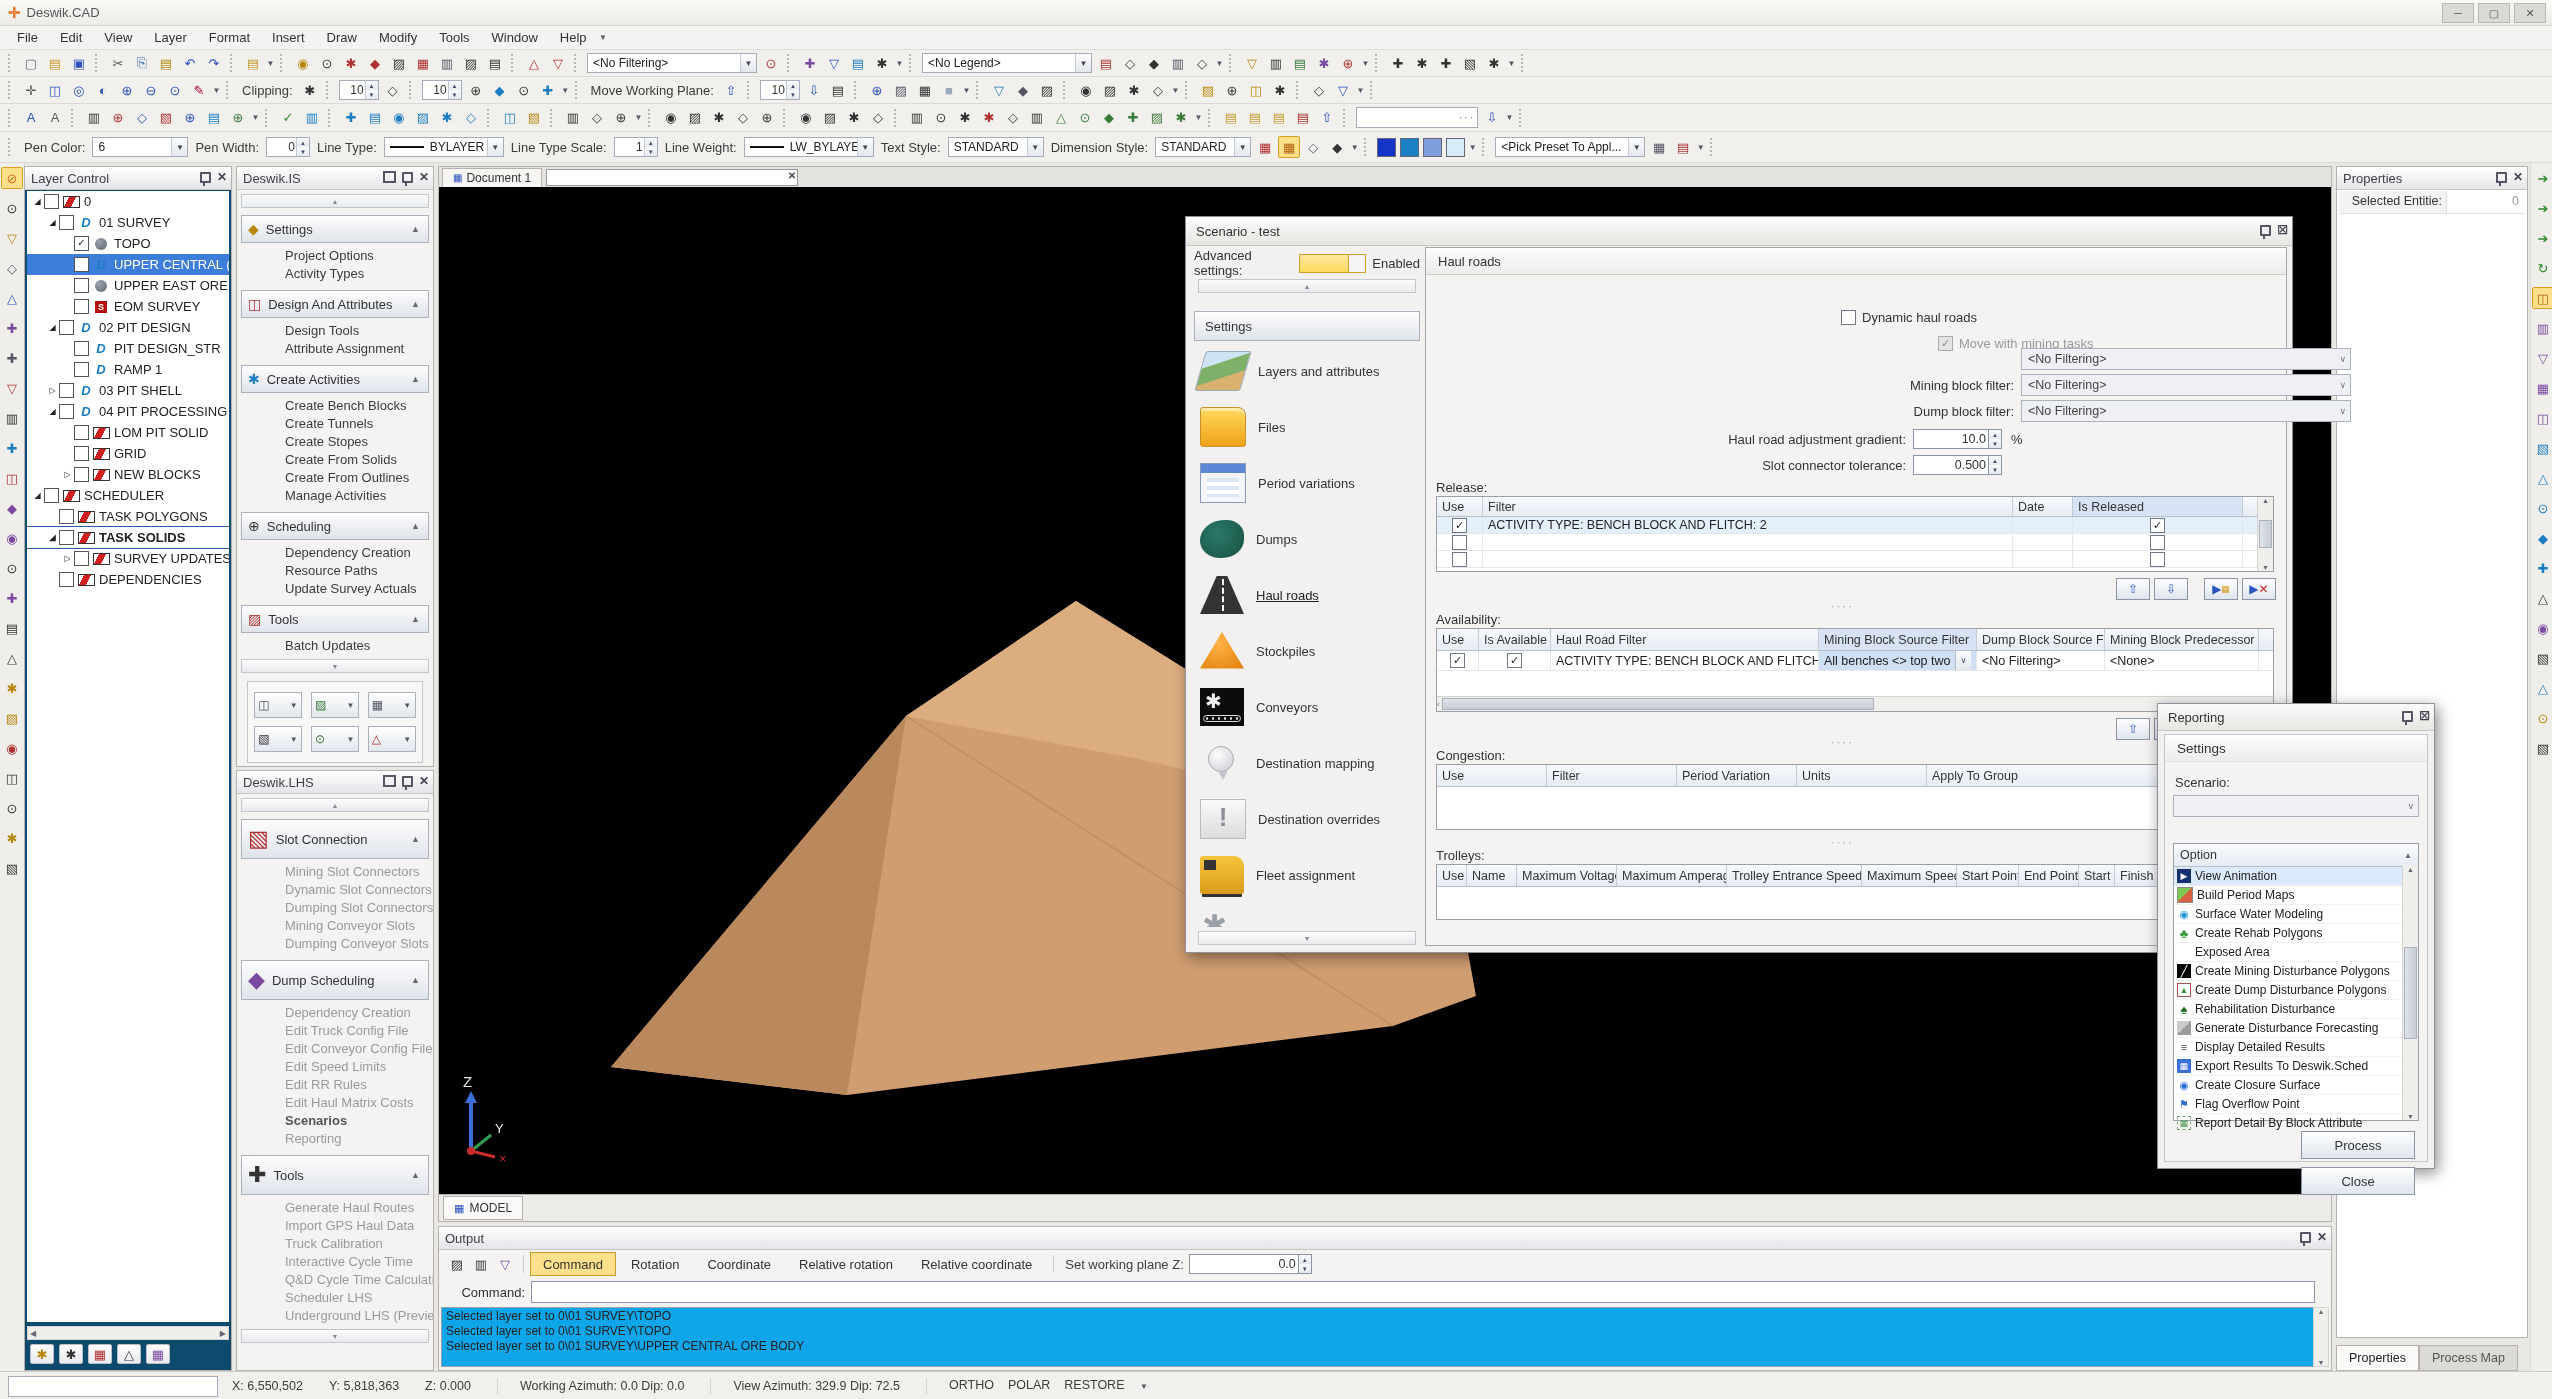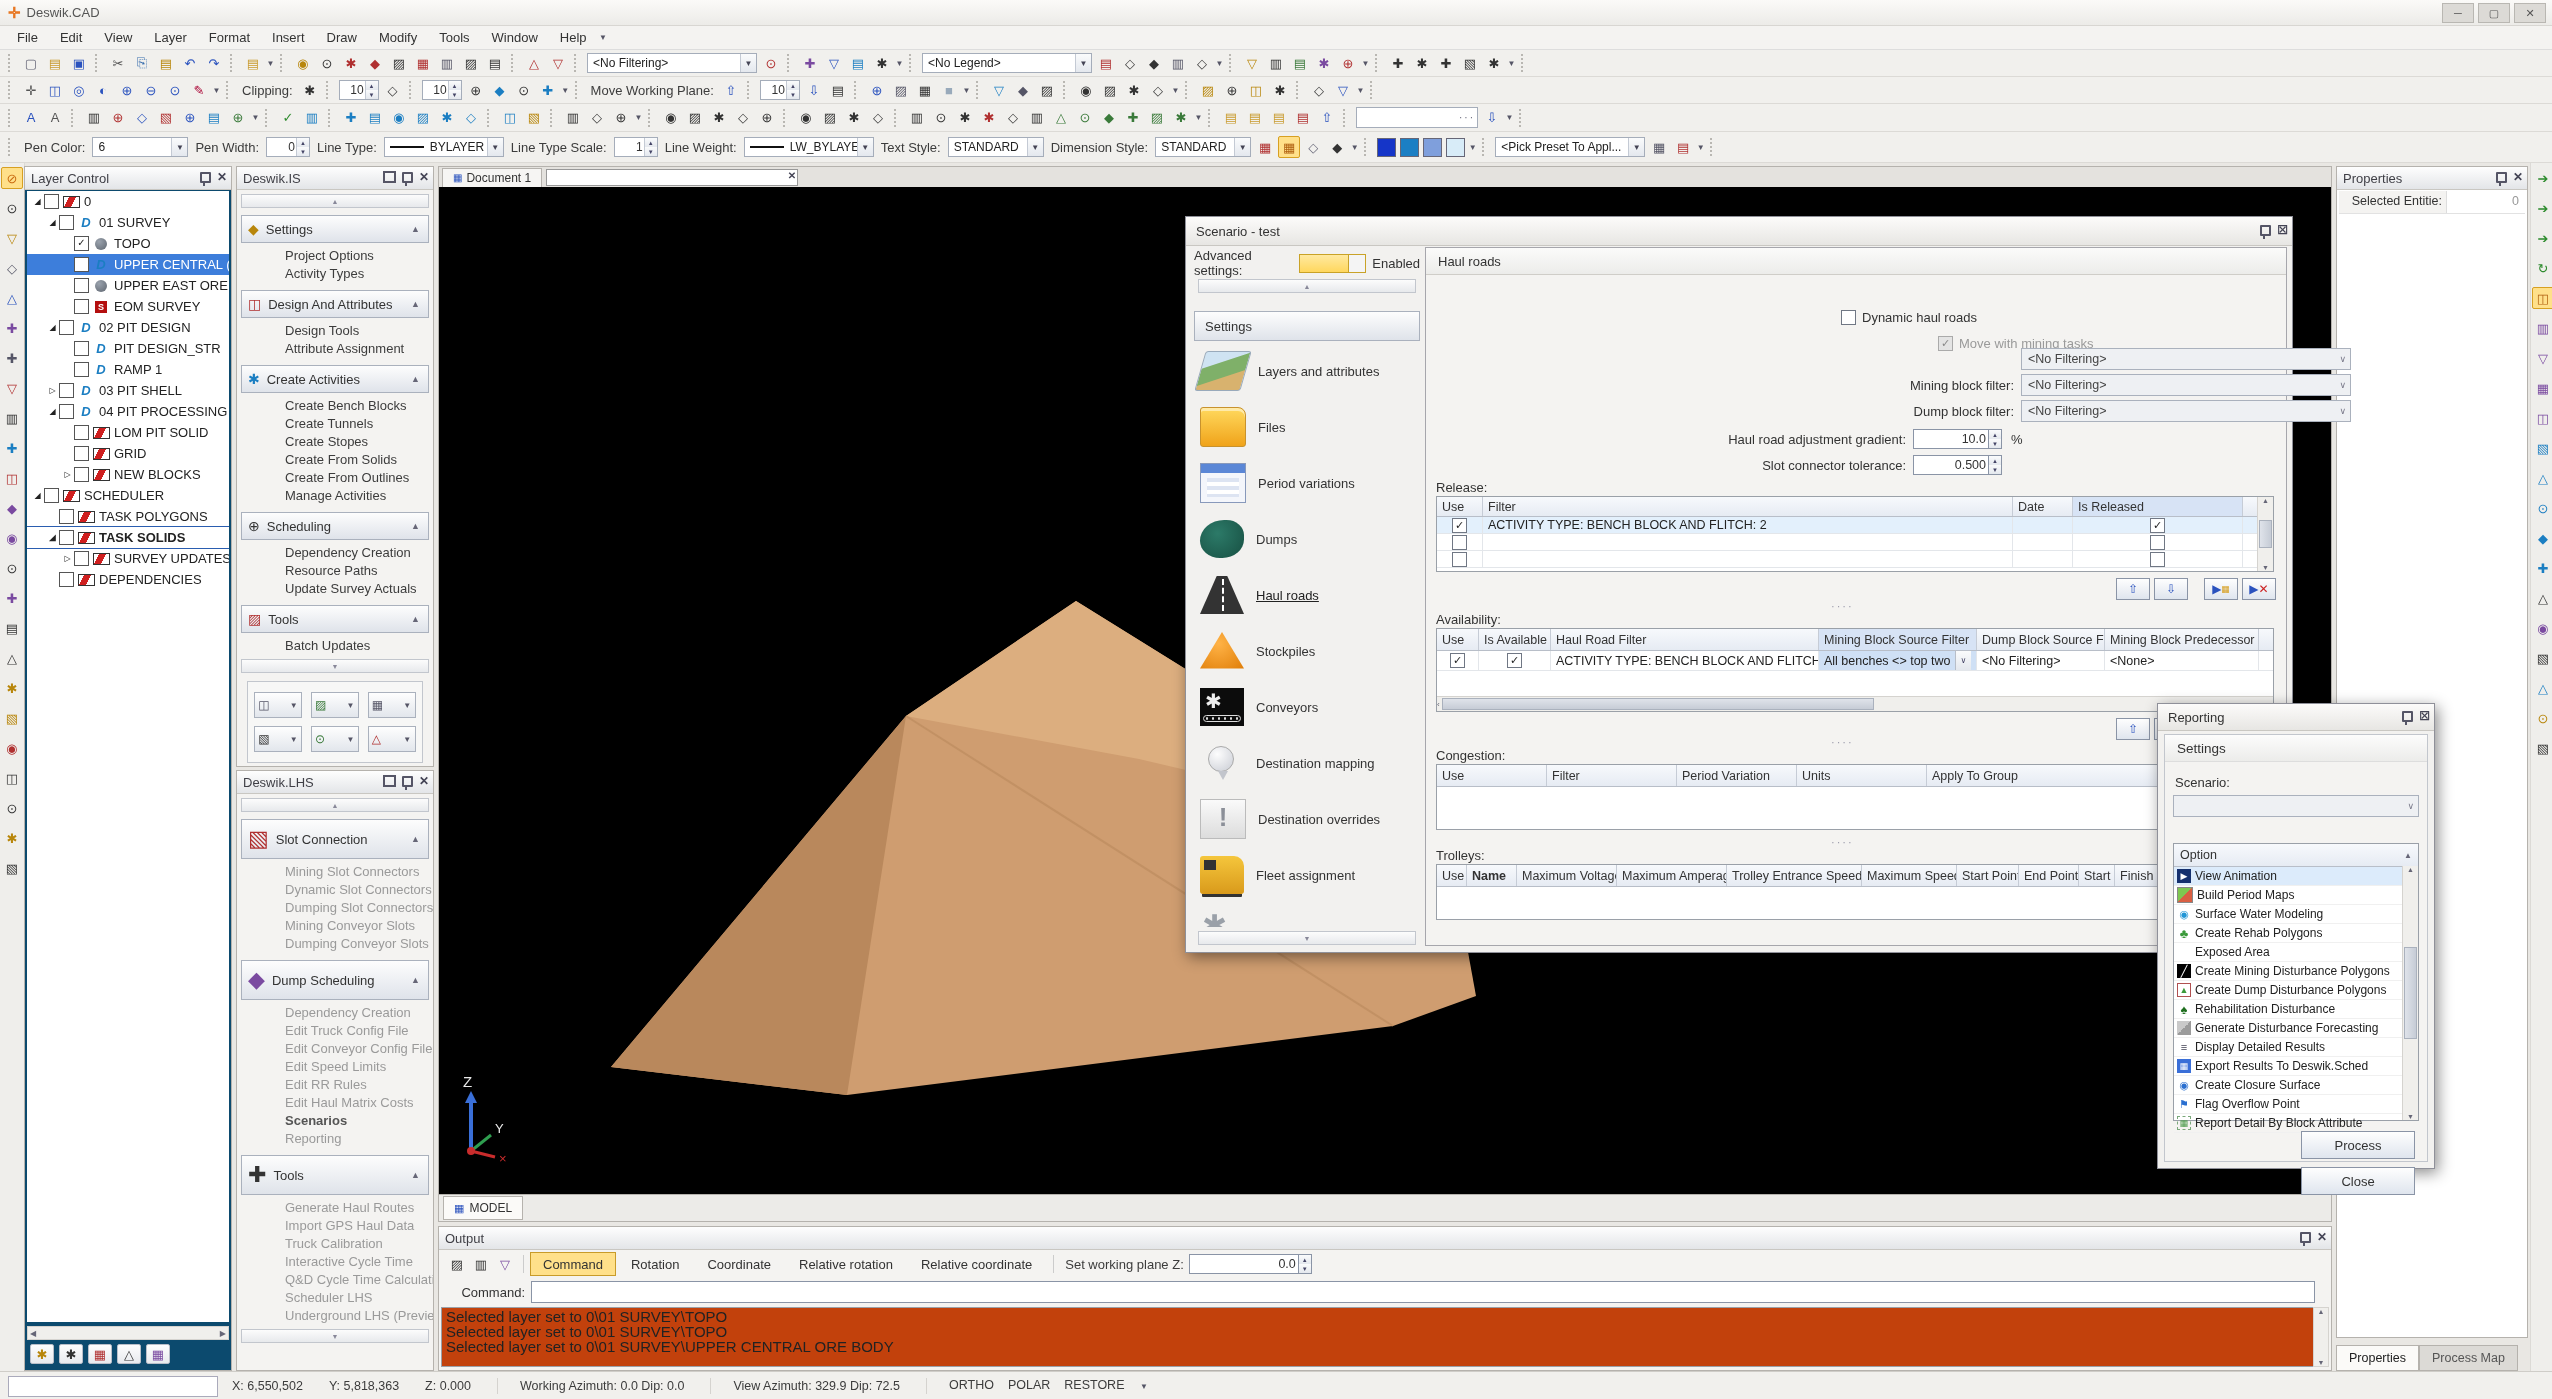--- a/index.html
+++ b/index.html
@@ -84,21 +84,21 @@
   .modeltab .mico{color:#2a52be;font-size:11px;}
   
   #outputpanel{left:438px;top:1226px;width:1894px;height:145px;}
   #outtools{position:absolute;left:0;top:22px;right:0;height:30px;display:flex;align-items:center;padding-left:6px;}
   .outtab{height:22px;padding:0 12px;display:flex;align-items:center;font-size:13px;color:#333;border:1px solid transparent;margin-right:2px;}
   .outtab.active{background:#ffe08a;border-color:#c89b2a;}
   .outsep{width:1px;height:18px;background:#ccc;margin:0 6px;}
   #cmdrow{position:absolute;left:0;top:52px;right:0;height:26px;display:flex;align-items:center;}
   #cmdlabel{width:86px;text-align:right;margin-right:6px;font-size:13px;}
   #cmdinput{flex:1;margin-right:16px;height:20px;background:#fff;border:1px solid #8a94a6;}
-  #outlog{position:absolute;left:2px;top:80px;right:17px;bottom:3px;background:#c2410c;border:1px solid #9aa0a8;font-size:15px;color:#222;padding:1px 4px;line-height:15px;overflow:hidden;}
+  #outlog{position:absolute;left:2px;top:80px;right:17px;bottom:3px;background:#0ea5e9;border:1px solid #9aa0a8;font-size:12px;color:#222;padding:1px 4px;line-height:15px;overflow:hidden;}
   #outscroll{position:absolute;right:2px;top:80px;width:14px;bottom:3px;background:#f0efec;border:1px solid #d5d3cf;display:flex;flex-direction:column;justify-content:space-between;align-items:center;font-size:7px;color:#667;}
   
   #proppanel{left:2336px;top:166px;width:192px;height:1172px;background:#fff;}
   .proprow{position:absolute;left:2px;top:24px;right:2px;height:22px;display:flex;border-bottom:1px solid #e2e2e2;}
   .proprow .plab{width:108px;background:#f4f3f1;border-right:1px solid #ddd;text-align:right;padding:3px 4px 0 0;box-sizing:border-box;font-size:12.5px;white-space:nowrap;overflow:hidden;}
   .proprow .pval{flex:1;text-align:right;padding:3px 6px 0 0;color:#999;font-size:12.5px;}
   #proptabs{left:2336px;top:1341px;width:192px;height:30px;display:flex;align-items:flex-end;background:#e9e7e3;}
   .ptab{height:24px;padding:0 12px;display:flex;align-items:center;font-size:12.5px;border:1px solid #b5b2ad;background:#dcdad6;color:#555;}
   .ptab.active{background:#fbfaf8;color:#222;}
   
@@ -1083,21 +1083,21 @@
           <div class="th" style="width: 130px; flex: 0 0 auto;">Units</div>
           <div class="th" style="width: 250px; flex: 0 0 auto;">Apply To Group</div>
         </div>
       </div>
     <div class="dots" style="left:405px;top:588px;">····</div>
 
     <div class="seclab" style="left:10px;top:600px;">Trolleys:</div>
     <div class="tbl" id="trolltable" style="left:10px;top:616px;width:746px;height:56px;">
         <div class="thead" style="height: 22px;">
           <div class="th" style="width: 30px; flex: 0 0 auto;">Use</div>
-          <div class="th" style="width: 50px; flex: 0 0 auto; font-weight: bold;">Name</div>
+          <div class="th" style="width: 50px; flex: 0 0 auto;">Name</div>
           <div class="th" style="width: 100px; flex: 0 0 auto;">Maximum Voltage</div>
           <div class="th" style="width: 110px; flex: 0 0 auto;">Maximum Amperage</div>
           <div class="th" style="width: 135px; flex: 0 0 auto;">Trolley Entrance Speed</div>
           <div class="th" style="width: 95px; flex: 0 0 auto;">Maximum Speed</div>
           <div class="th" style="width: 62px; flex: 0 0 auto;">Start Point</div>
           <div class="th" style="width: 60px; flex: 0 0 auto;">End Point</div>
           <div class="th" style="width: 36px; flex: 0 0 auto;">Start</div>
           <div class="th" style="width: 44px; flex: 0 0 auto;">Finish</div>
         </div>
       </div>

